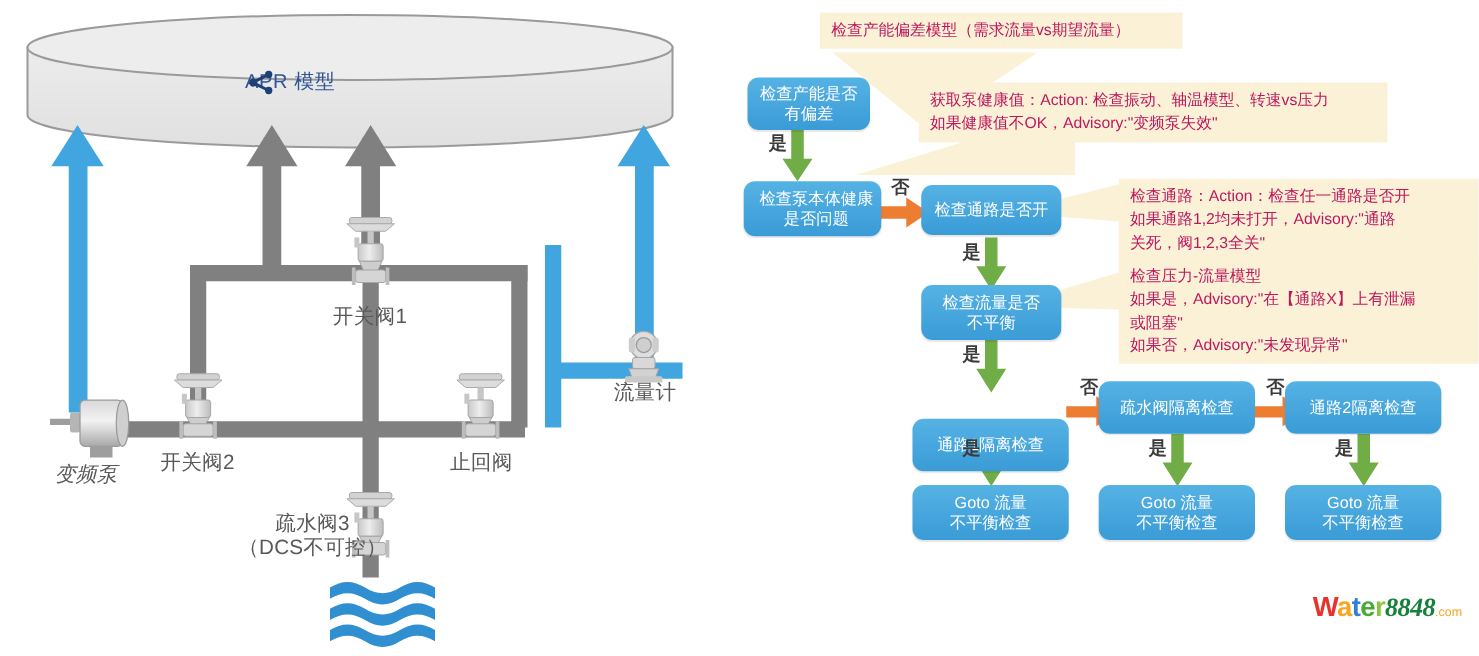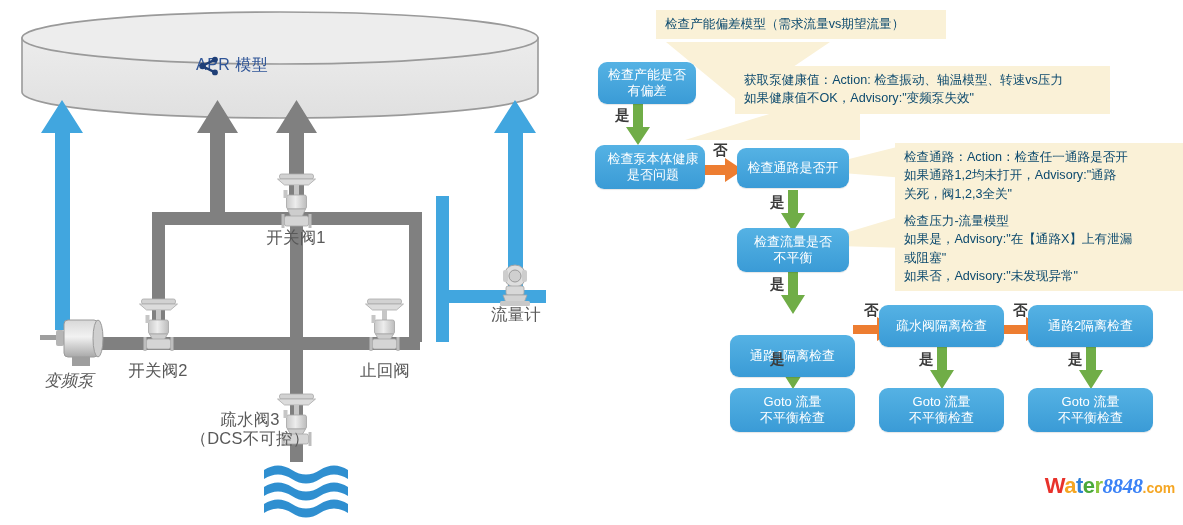--- a/index.html
+++ b/index.html
@@ -54,21 +54,21 @@
     display: flex; align-items: center; justify-content: center;
     text-align: center;
     white-space: pre-line;
     padding: 2px 4px;
     box-shadow: 0 1px 1px rgba(0,0,0,.10);
   }
 
   .callout {
     position: absolute;
     background: #faf1d7;
-    color: #0c4a6e;
+    color: #be185d;
     font-size: 12.6px;
     line-height: 1.45;
     white-space: pre-line;
     padding: 5px 9px 6px 9px;
   }
 
   .yn {
     position: absolute;
     color: #3b3b3b;
     font-size: 14.5px;
@@ -82,22 +82,22 @@
     left: 1040px; top: 475px;
     width: 140px; height: 46px;
     text-align: center;
   }
   .wm-top { font-size: 22px; font-weight: 700; letter-spacing: -.5px; line-height: 22px; white-space: nowrap; }
   .wm-top .c1 { color: #e8322b; }
   .wm-top .c2 { color: #f5a623; }
   .wm-top .c3 { color: #2f80d8; }
   .wm-top .c4 { color: #4aa93a; }
   .wm-top .c5 { color: #8cc63f; }
-  .wm-num { color: #3b82f6; font-style: italic; font-family: "Liberation Serif", serif; font-size: 21px; text-align: right; }
-  .wm-dom { color: #f5a623; font-size: 14px; font-weight: 700; letter-spacing: 0; }
+  .wm-num { color: #15803d; font-style: italic; font-family: "Liberation Serif", serif; font-size: 21px; text-align: right; }
+  .wm-dom { color: #f5a623; font-size: 10px; font-weight: 400; letter-spacing: 0; }
   .wm-bot {
     color: #2f80d8;
     font-size: 14.5px;
     letter-spacing: 5px;
     line-height: 19px;
     margin-top: 1px;
     padding-left: 4px;
     white-space: nowrap;
   }
 </style>
@@ -241,21 +241,21 @@
     <div class="apr-title">
       <svg class="share-icon" viewBox="0 0 24 24">
         <circle cx="18.5" cy="5" r="3.2" fill="#1f3f77"></circle>
         <circle cx="18.5" cy="19" r="3.2" fill="#1f3f77"></circle>
         <circle cx="5" cy="12" r="3.6" fill="#1f3f77"></circle>
         <path d="M7.3,10.6 L16.8,5.9 M7.3,13.4 L16.8,18.1" stroke="#1f3f77" stroke-width="2.6" stroke-linecap="round"></path>
       </svg>
       <span>APR 模型</span>
     </div>
 
-    <div class="pid-label" style="left:246px; top:228px; width:100px;text-align:center;">开关阀1</div>
+    <div class="pid-label" style="left:246px; top:244px; width:100px;text-align:center;">开关阀1</div>
     <div class="pid-label" style="left:108px; top:361px; width:100px;">开关阀2</div>
     <div class="pid-label" style="left:335px; top:361px; width:100px;">止回阀</div>
     <div class="pid-label" style="left:29px; top:371px; width:80px;font-style:italic;">变频泵</div>
     <div class="pid-label" style="left:190px; top:410px; width:120px;">疏水阀3
 （DCS不可控）</div>
     <div class="pid-label" style="left:479px; top:305px; width:74px;">流量计</div>
   </div>
 
   <div id="flow">
 

